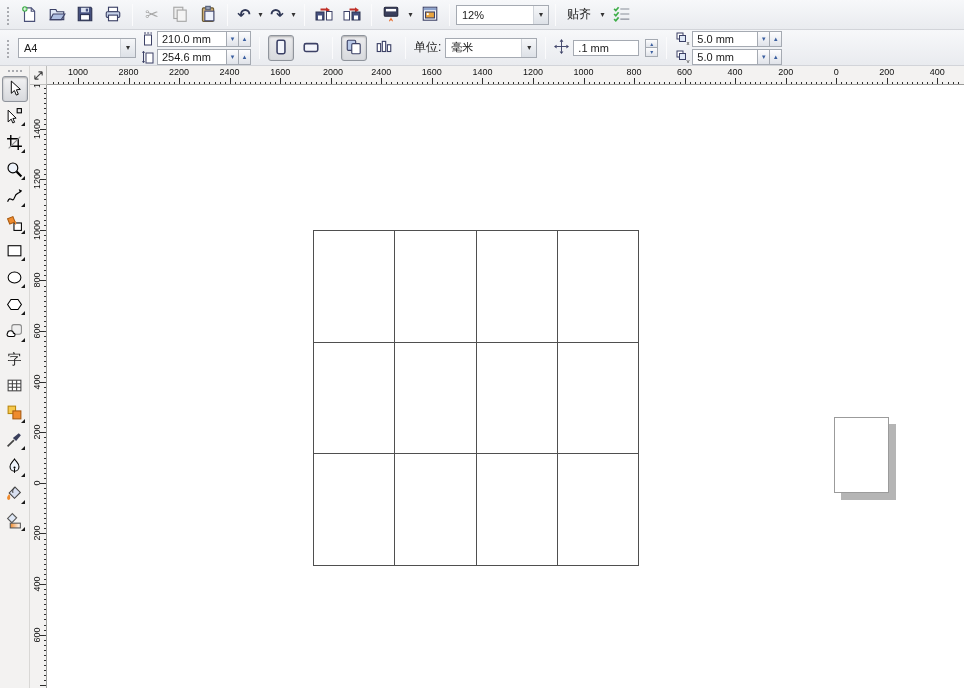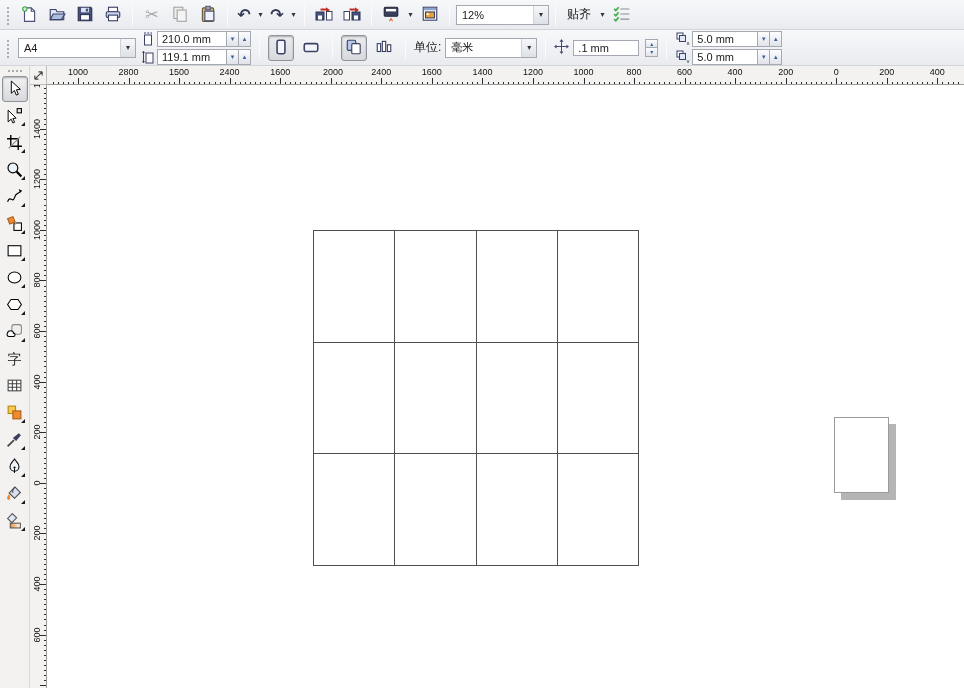--- a/index.html
+++ b/index.html
@@ -238,21 +238,21 @@
         <span class="spbtn">▴</span>
       </div>
       <div class="frow">
         <span class="picoll">
             <svg width="12" height="14" viewBox="0 0 12 14">
               <path d="M1.5 2v10M.5 2.8l1-1.6 1 1.6M.5 11.2l1 1.6 1-1.6" stroke="#3c4166" fill="none"></path>
               <rect x="4" y="3" width="7" height="10" fill="#fff" stroke="#3c4166"></rect>
             </svg>
           </span>
         <div class="field" style="width:70px;">
-            <span>119.1 mm</span>
+            <span>254.6 mm</span>
           </div>
         <span class="spbtn">▾</span>
         <span class="spbtn">▴</span>
       </div>
     </div>
 
     <div class="sep"></div>
 
     <div class="tb pressed">
       <span><svg viewBox="0 0 16 16">
@@ -492,21 +492,21 @@
         <span class="mtick" style="left: 86.6px; height: 2.5px;"></span>
         <span class="mtick" style="left: 91.7px; height: 2.5px;"></span>
         <span class="mtick" style="left: 96.7px; height: 2.5px;"></span>
         <span class="mtick" style="left: 101.8px; height: 2.5px;"></span>
         <span class="mtick" style="left: 106.8px; height: 2.5px;"></span>
         <span class="mtick" style="left: 111.9px; height: 2.5px;"></span>
         <span class="mtick" style="left: 116.9px; height: 2.5px;"></span>
         <span class="mtick" style="left: 122px; height: 2.5px;"></span>
         <span class="mtick" style="left: 127px; height: 2.5px;"></span>
         <span class="mtick" style="left: 132.1px; height: 6px;"></span>
-        <span class="hlabel" style="left: 132.1px;">1500</span>
+        <span class="hlabel" style="left: 132.1px;">2200</span>
         <span class="mtick" style="left: 137.2px; height: 2.5px;"></span>
         <span class="mtick" style="left: 142.2px; height: 2.5px;"></span>
         <span class="mtick" style="left: 147.3px; height: 2.5px;"></span>
         <span class="mtick" style="left: 152.3px; height: 2.5px;"></span>
         <span class="mtick" style="left: 157.4px; height: 2.5px;"></span>
         <span class="mtick" style="left: 162.4px; height: 2.5px;"></span>
         <span class="mtick" style="left: 167.5px; height: 2.5px;"></span>
         <span class="mtick" style="left: 172.5px; height: 2.5px;"></span>
         <span class="mtick" style="left: 177.6px; height: 2.5px;"></span>
         <span class="mtick" style="left: 182.6px; height: 6px;"></span>

